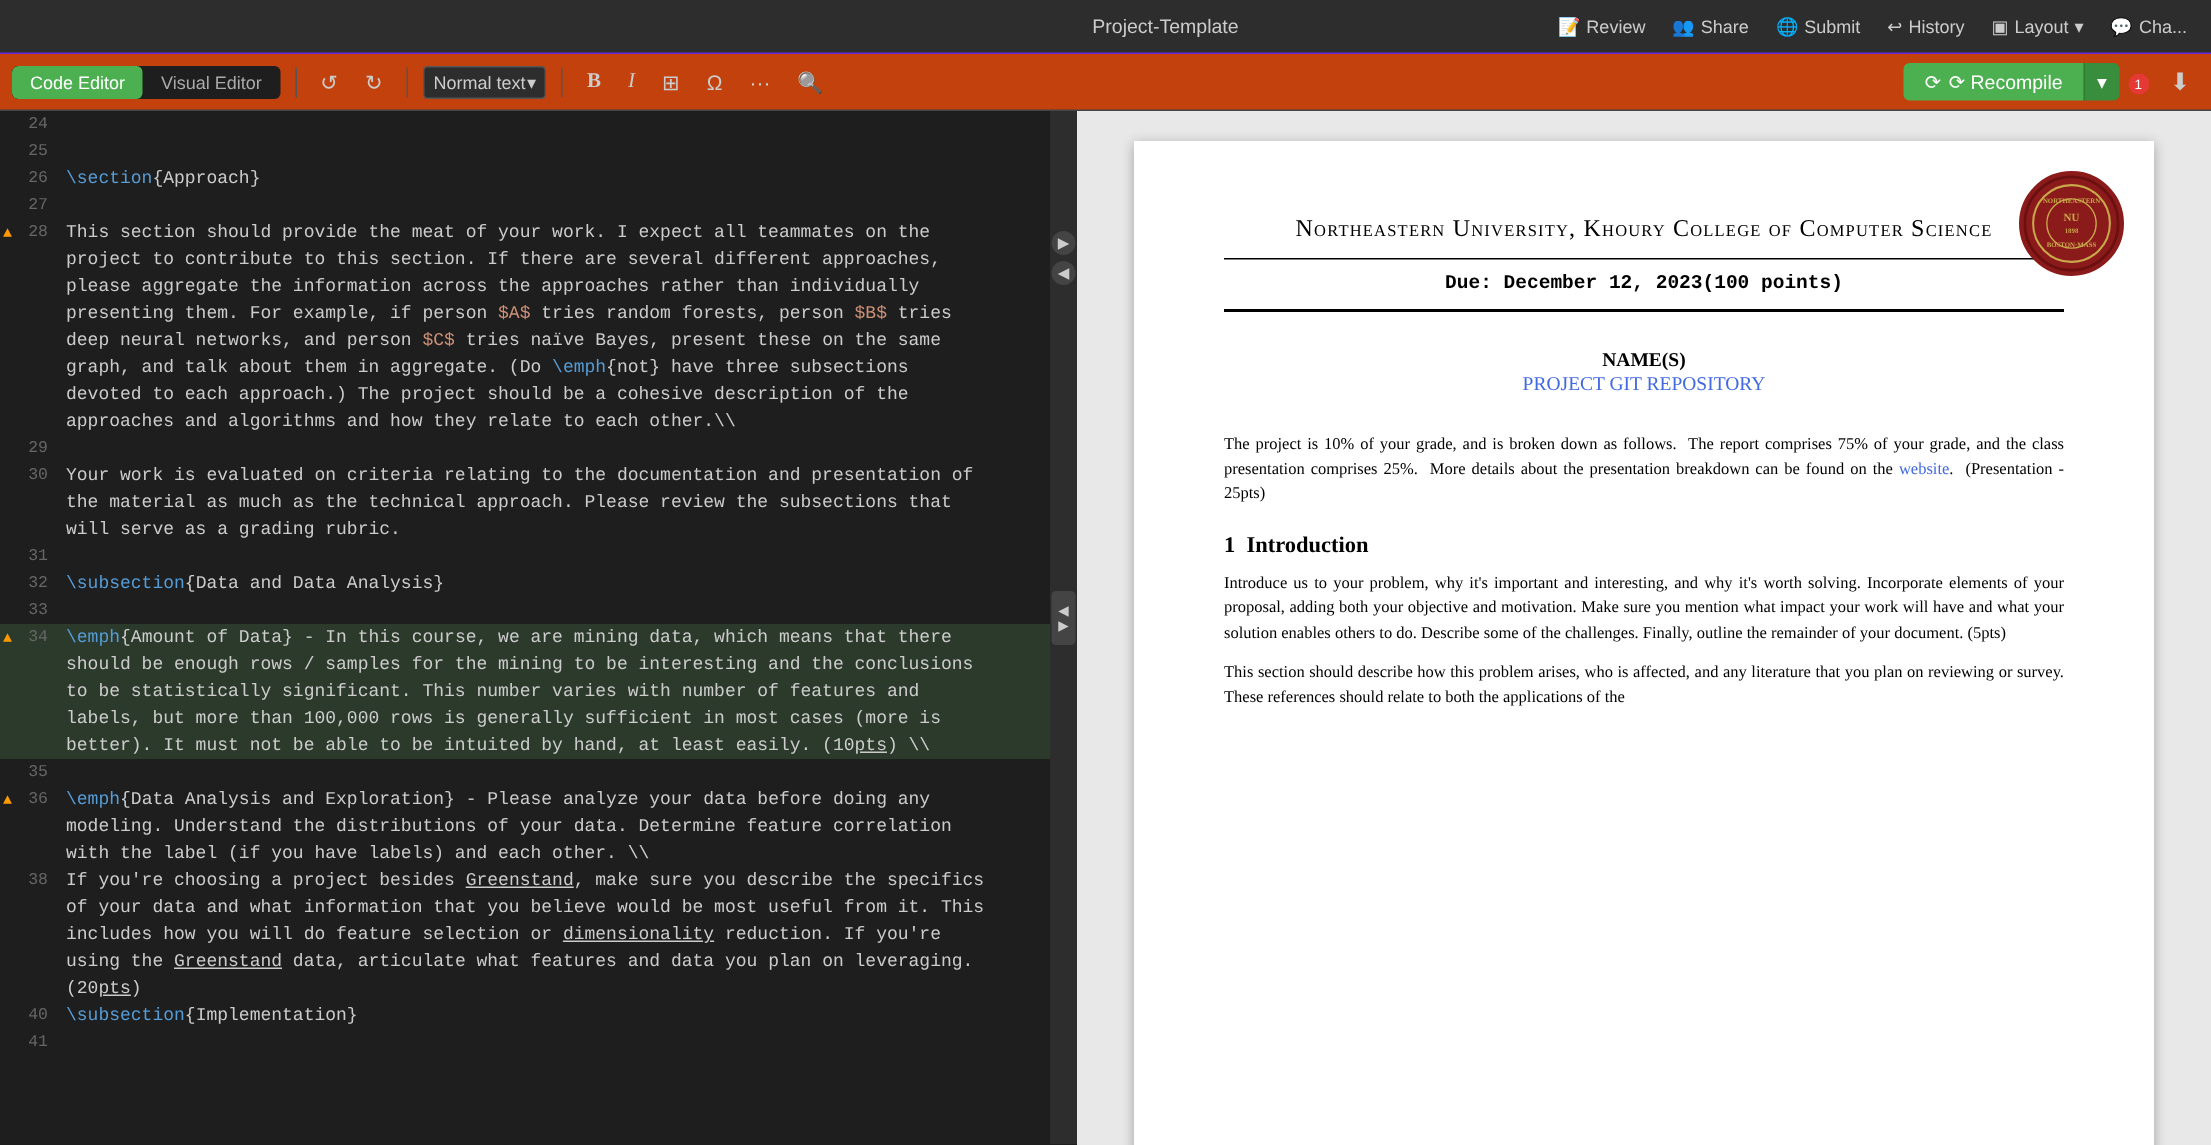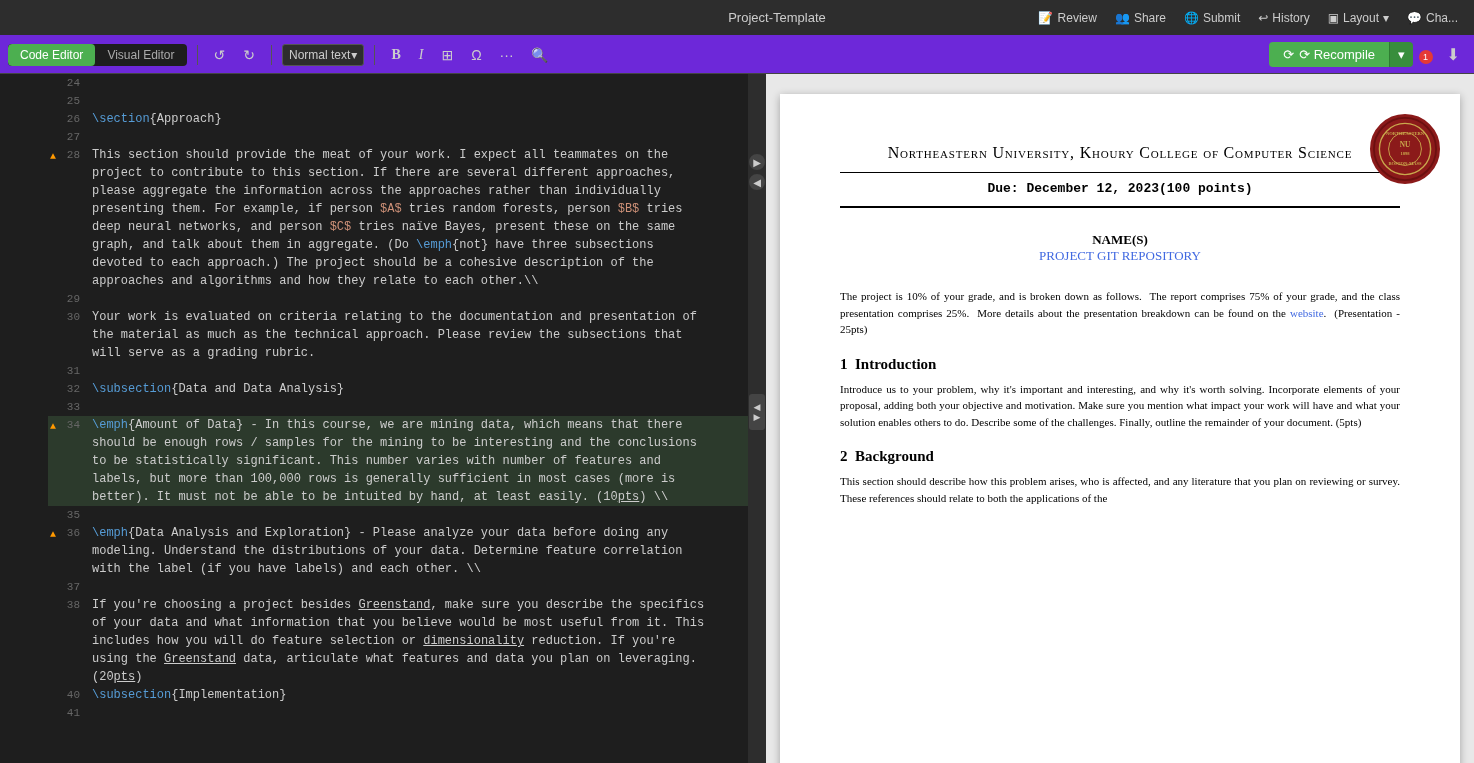--- a/index.html
+++ b/index.html
@@ -36,21 +36,21 @@
       font-size: 12px;
       background: none;
       border: none;
       cursor: pointer;
       padding: 2px 6px;
       border-radius: 3px;
     }
 
     
     .toolbar {
-      background: #6d28d9;
+      background: #c2410c;
       height: 38px;
       display: flex;
       align-items: center;
       padding: 0 8px;
       gap: 6px;
       border-bottom: 1px solid #444;
       flex-shrink: 0;
     }
     .editor-tab-group {
       display: flex;
@@ -140,21 +140,20 @@
 
     
     .code-pane {
       width: 700px;
       flex-shrink: 0;
       background: #1e1e1e;
       overflow-y: auto;
       position: relative;
       font-family: 'Courier New', Courier, monospace;
       font-size: 12px;
-      margin-left: 48px;
     }
     .code-lines {
       display: flex;
       flex-direction: column;
     }
     .code-line {
       display: flex;
       align-items: flex-start;
       min-height: 18px;
       line-height: 18px;
@@ -485,24 +484,20 @@
         <div class="line-content"></div>
       </div>
 
       <div class="code-line">
         <div class="line-gutter"><span class="warn-icon">▲</span>36</div>
         <div class="line-content"><span class="kw-emph">\emph</span>{Data Analysis and Exploration} - Please analyze your data before doing any
 modeling. Understand the distributions of your data. Determine feature correlation
 with the label (if you have labels) and each other. \\</div>
       </div>
 
-      <div class="code-line">
-        <div class="line-gutter">37</div>
-        <div class="line-content"></div>
-      </div>
 
       <div class="code-line">
         <div class="line-gutter">38</div>
         <div class="line-content">If you're choosing a project besides <span style="text-decoration:underline;">Greenstand</span>, make sure you describe the specifics
 of your data and what information that you believe would be most useful from it. This
 includes how you will do feature selection or <span style="text-decoration:underline;">dimensionality</span> reduction. If you're
 using the <span style="text-decoration:underline;">Greenstand</span> data, articulate what features and data you plan on leveraging.
 (20<span style="text-decoration:underline;">pts</span>)</div>
       </div>
 
@@ -556,21 +551,18 @@
 
       <div class="pdf-body-text">
         The project is 10% of your grade, and is broken down as follows.&nbsp; The report comprises 75% of your grade, and the class presentation comprises 25%.&nbsp; More details about the presentation breakdown can be found on the <span class="pdf-link">website</span>.&nbsp; (Presentation - 25pts)
       </div>
 
       <div class="pdf-section-heading">
         <span>1</span>&nbsp;&nbsp;<span>Introduction</span>
       </div>
       <div class="pdf-body-text">Introduce us to your problem, why it's important and interesting, and why it's worth solving. Incorporate elements of your proposal, adding both your objective and motivation.  Make sure you mention what impact your work will have and what your solution enables others to do. Describe some of the challenges.  Finally, outline the remainder of your document.  (5pts)</div>
 
-      <div class="pdf-section-heading">
-        <span>2</span>&nbsp;&nbsp;<span>Background</span>
-      </div>
       <div class="pdf-body-text">This section should describe how this problem arises, who is affected, and any literature that you plan on reviewing or survey.  These references should relate to both the applications of the</div>
 
     </div>
   </div>
 
 </div>
 
 </body></html>

